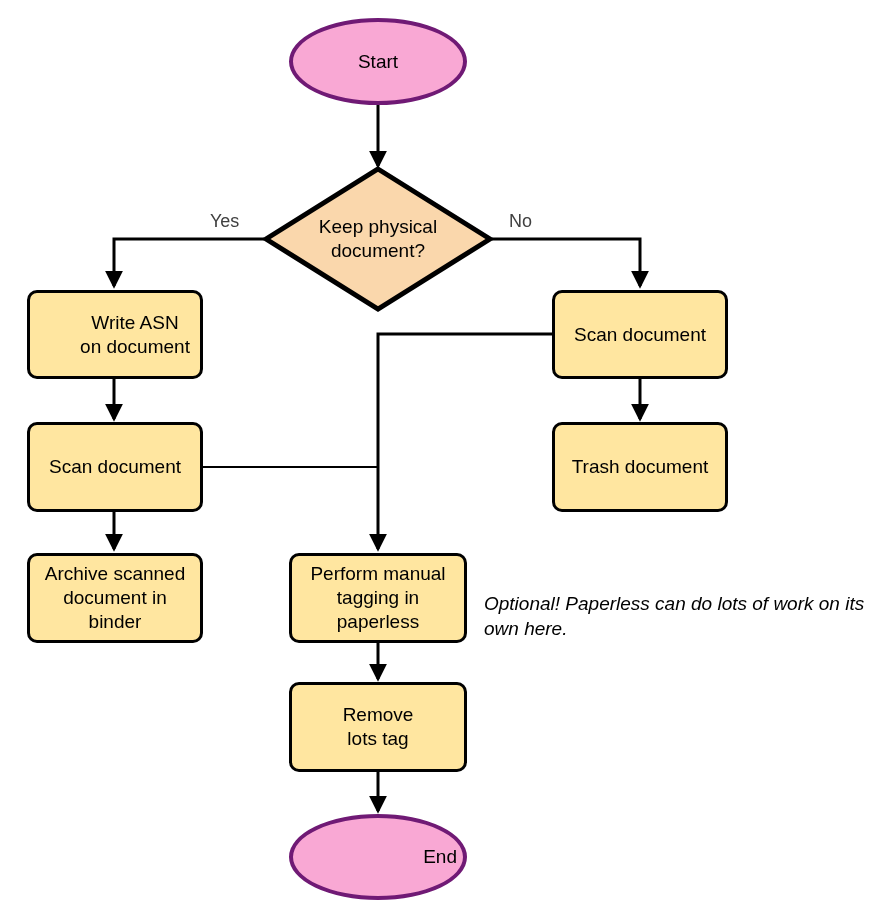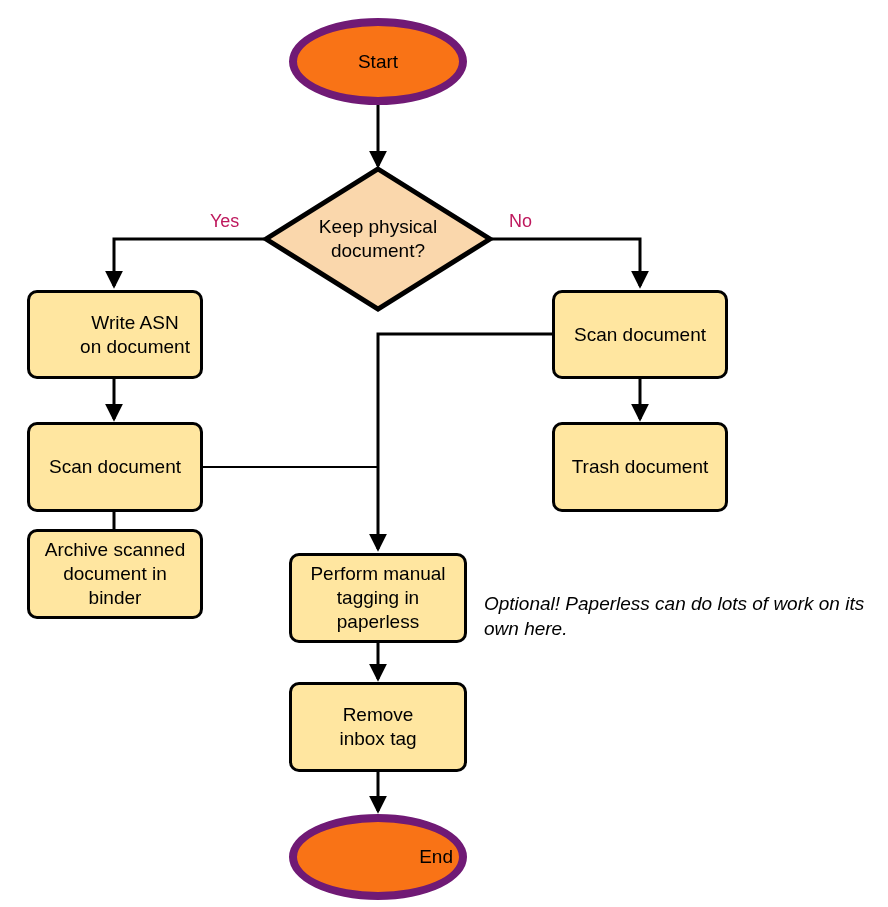--- a/index.html
+++ b/index.html
@@ -43,23 +43,23 @@
     display: block;
     white-space: pre-line;
     padding: 0 6px;
   }
   .node.process {
     border: 3px solid #000000;
     border-radius: 10px;
     background: #ffe6a0;
   }
   .node.terminator {
-    border: 8px solid #701a75;
+    border: 4px solid #701a75;
     border-radius: 50%;
-    background: #f97316;
+    background: #f9a8d4;
   }
   .node.decision {
     background: transparent;
     border: none;
     align-items: center;
   }
   .node.decision .diamond-shape {
     position: absolute;
     left: 0;
     top: 0;
@@ -67,21 +67,21 @@
     height: 100%;
   }
   .node.decision .label {
     position: relative;
     z-index: 2;
   }
   .edge-label {
     position: absolute;
     font-size: 18px;
     line-height: 20px;
-    color: #be185d;
+    color: #404040;
     white-space: nowrap;
     z-index: 3;
   }
   .note {
     position: absolute;
     font-size: 19px;
     line-height: 25px;
     font-style: italic;
     color: #000000;
     z-index: 3;
@@ -144,21 +144,21 @@
 
   <div class="node process" style="left:27px; top:290px; width:176px; height:89px;padding-left:40px;">
     <span class="label">Write ASN
 on document</span>
   </div>
 
   <div class="node process" style="left:27px; top:422px; width:176px; height:90px;">
     <span class="label">Scan document</span>
   </div>
 
-  <div class="node process" style="left:27px; top:529px; width:176px; height:90px;">
+  <div class="node process" style="left:27px; top:553px; width:176px; height:90px;">
     <span class="label">Archive scanned
 document in
 binder</span>
   </div>
 
   <div class="node process" style="left:552px; top:290px; width:176px; height:89px;">
     <span class="label">Scan document</span>
   </div>
 
   <div class="node process" style="left:552px; top:422px; width:176px; height:90px;">
@@ -166,21 +166,21 @@
   </div>
 
   <div class="node process" style="left:289px; top:553px; width:178px; height:90px;">
     <span class="label">Perform manual
 tagging in
 paperless</span>
   </div>
 
   <div class="node process" style="left:289px; top:682px; width:178px; height:90px;">
     <span class="label">Remove
-inbox tag</span>
+lots tag</span>
   </div>
 
   <div class="node terminator" style="left:289px; top:814px; width:178px; height:86px;justify-content:flex-end;">
     <span class="label">End</span>
   </div>
 
   <div class="edge-label" style="left:210px; top:211px;">Yes</div>
 
   <div class="edge-label" style="left:509px; top:211px;text-align:center;">No</div>
 

